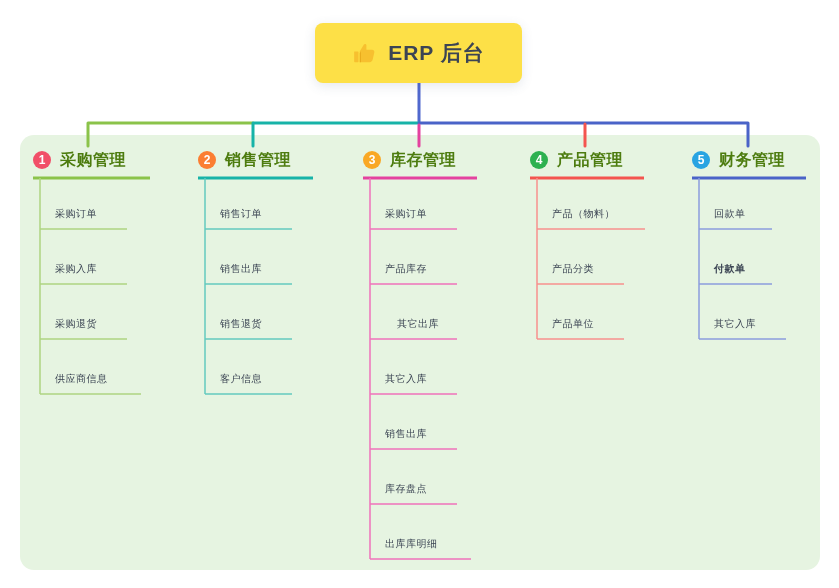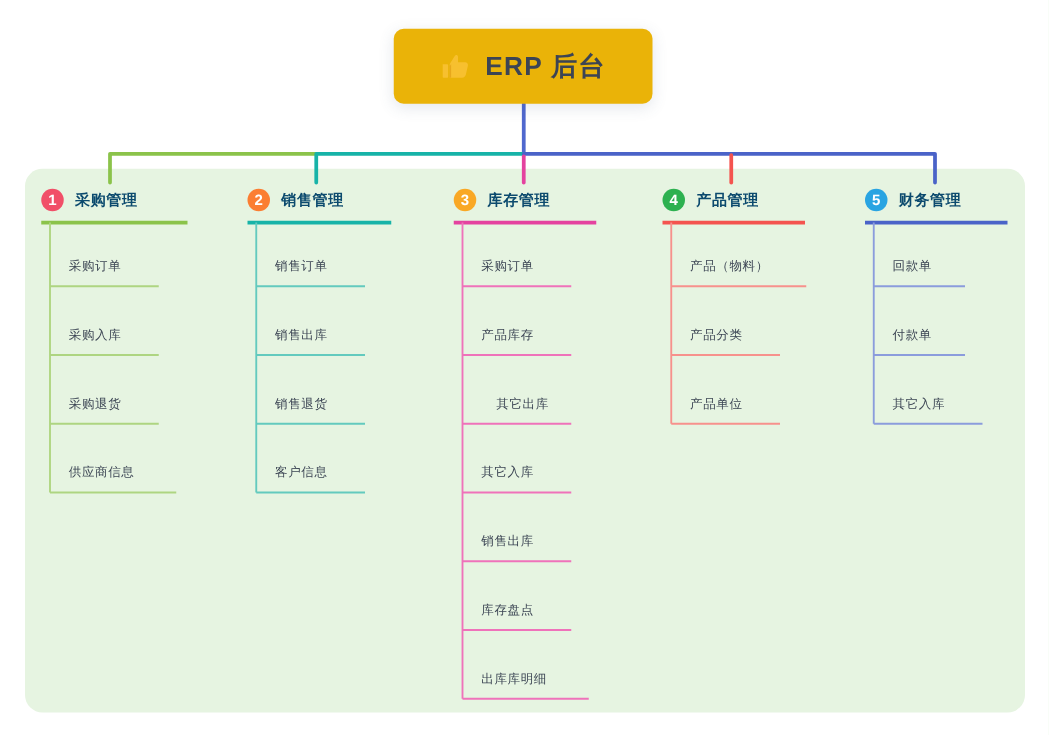--- a/index.html
+++ b/index.html
@@ -8,33 +8,33 @@
     background:#ffffff;
     font-family:"Liberation Sans","DejaVu Sans",sans-serif;
   }
   .panel{
     position:absolute;left:20px;top:135px;width:800px;height:435px;
     background:#e6f4e1;border-radius:14px;z-index:0;
   }
   .connectors{position:absolute;left:0;top:0;z-index:1;pointer-events:none;}
   .root-node{
     position:absolute;left:315px;top:23px;width:207px;height:60px;
-    background:#eab308;border-radius:8px;z-index:2;
+    background:#fde047;border-radius:8px;z-index:2;
     box-shadow:0 3px 12px rgba(70,90,120,0.14);
     display:flex;align-items:center;justify-content:center;gap:10px;
   }
   .root-label{font-size:21px;font-weight:600;color:#3c4454;letter-spacing:1px;}
   .thumb-icon{width:26px;height:26px;display:block;}
   .branch{position:absolute;top:143px;width:160px;z-index:2;}
   .branch-title{display:flex;align-items:center;height:34px;gap:9px;}
   .badge{
     width:18px;height:18px;border-radius:50%;flex:0 0 18px;
     color:#ffffff;font-size:12px;font-weight:700;line-height:18px;text-align:center;
   }
-  .branch-label{font-size:12px;font-weight:700;color:#0c4a6e;letter-spacing:0.5px;}
+  .branch-label{font-size:16px;font-weight:700;color:#4d7c0f;letter-spacing:0.5px;}
   .child{
     position:absolute;left:22px;height:22px;line-height:22px;
     font-size:10px;color:#3c4554;white-space:nowrap;letter-spacing:0.5px;
   }
 </style>
 </head>
 <body>
 
 <div class="panel"></div>
 
@@ -149,15 +149,15 @@
   <div class="child" style="top:115px;">产品分类</div>
   <div class="child" style="top:170px;">产品单位</div>
 </div>
 
 <div class="branch" style="left:692px;">
   <div class="branch-title">
     <span class="badge" style="background:#29a4e2;">5</span>
     <span class="branch-label">财务管理</span>
   </div>
   <div class="child" style="top:60px;">回款单</div>
-  <div class="child" style="top:115px;">付款单</div>
+  <div class="child" style="top:115px;font-weight:bold;">付款单</div>
   <div class="child" style="top:170px;">其它入库</div>
 </div>
 
 </body></html>

